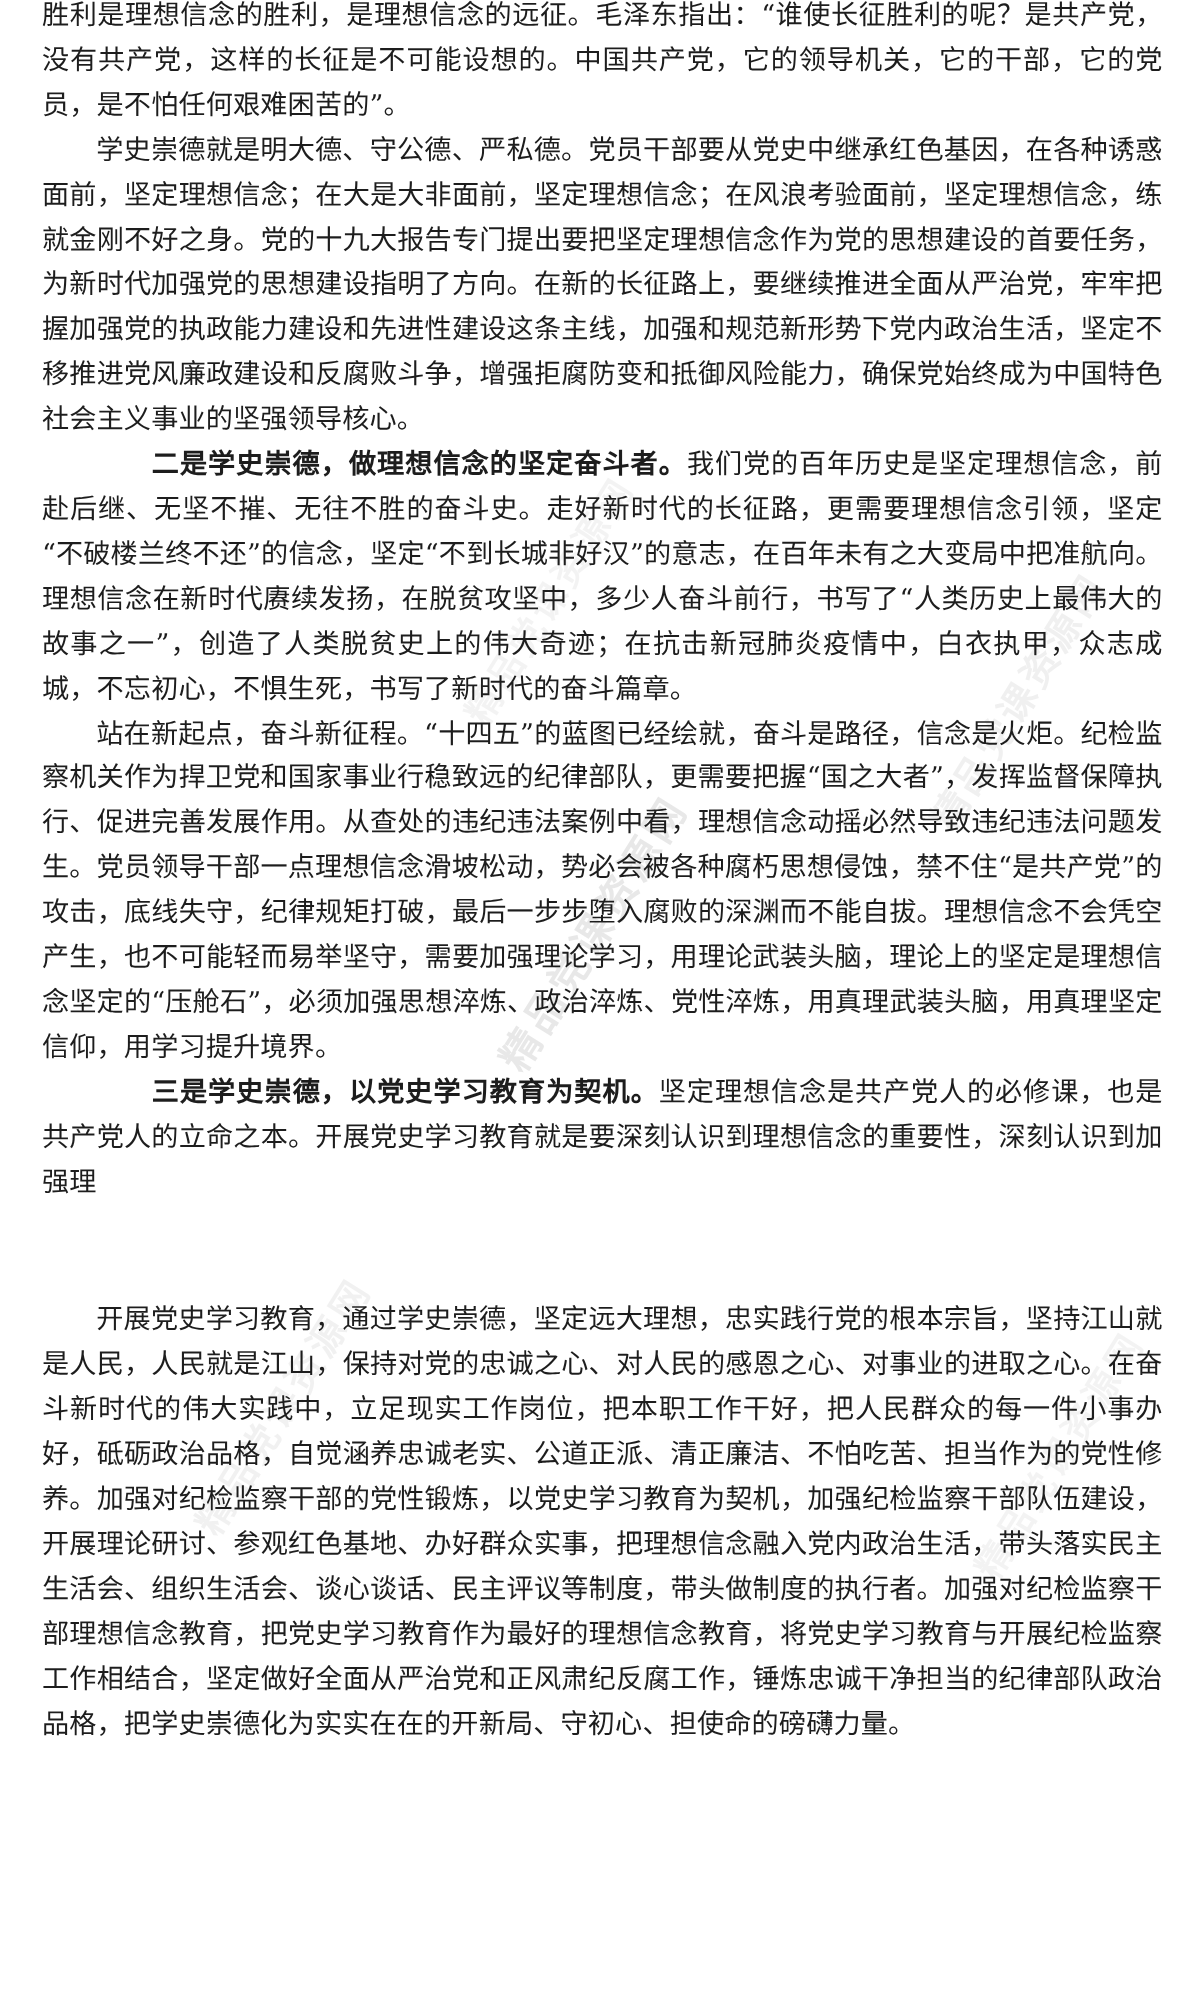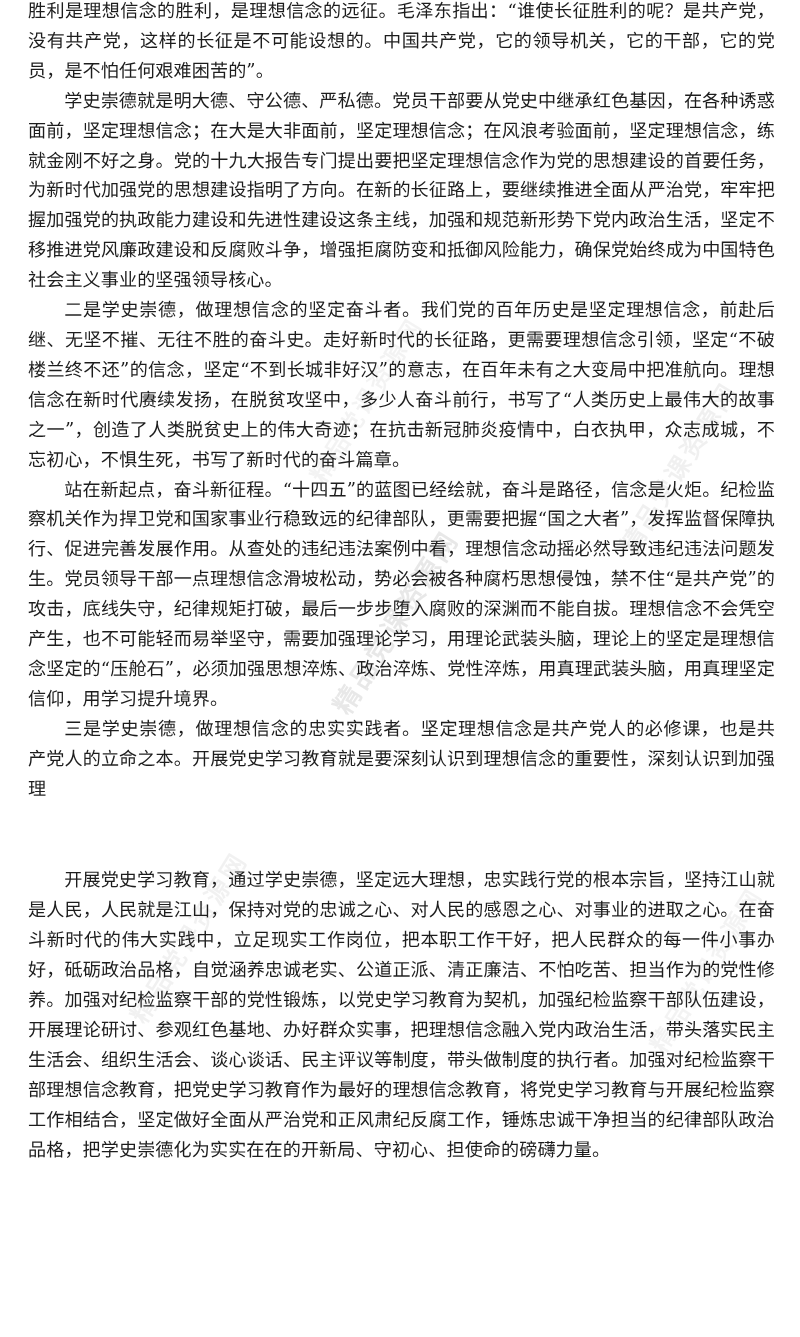--- a/index.html
+++ b/index.html
@@ -55,22 +55,23 @@
     margin: 0;
     font-size: 18.1px;
     line-height: 29.9px;
     text-align: justify;
     text-justify: inter-ideograph;
     letter-spacing: 0.1px;
     text-indent: 0;
   }
   .para.indent { text-indent: 2em; }
   .lead {
-    font-weight: normal;
+    font-weight: bold;
     letter-spacing: 0.2px;
+    margin-left: 37px;
   }
 
   
   .clip-top {
     margin-top: -4px;
   }
 
   
   .page-break-gap {
     height: 62px;
@@ -103,21 +104,21 @@
 
     <p class="para indent">
       <span class="lead">二是学史崇德，做理想信念的坚定奋斗者。</span><span>我们党的百年历史是坚定理想信念，前赴后继、无坚不摧、无往不胜的奋斗史。走好新时代的长征路，更需要理想信念引领，坚定“不破楼兰终不还”的信念，坚定“不到长城非好汉”的意志，在百年未有之大变局中把准航向。理想信念在新时代赓续发扬，在脱贫攻坚中，多少人奋斗前行，书写了“人类历史上最伟大的故事之一”，创造了人类脱贫史上的伟大奇迹；在抗击新冠肺炎疫情中，白衣执甲，众志成城，不忘初心，不惧生死，书写了新时代的奋斗篇章。</span>
     </p>
 
     <p class="para indent">
       <span>站在新起点，奋斗新征程。“十四五”的蓝图已经绘就，奋斗是路径，信念是火炬。纪检监察机关作为捍卫党和国家事业行稳致远的纪律部队，更需要把握“国之大者”，发挥监督保障执行、促进完善发展作用。从查处的违纪违法案例中看，理想信念动摇必然导致违纪违法问题发生。党员领导干部一点理想信念滑坡松动，势必会被各种腐朽思想侵蚀，禁不住“是共产党”的攻击，底线失守，纪律规矩打破，最后一步步堕入腐败的深渊而不能自拔。理想信念不会凭空产生，也不可能轻而易举坚守，需要加强理论学习，用理论武装头脑，理论上的坚定是理想信念坚定的“压舱石”，必须加强思想淬炼、政治淬炼、党性淬炼，用真理武装头脑，用真理坚定信仰，用学习提升境界。</span>
     </p>
 
     <p class="para indent">
-      <span class="lead">三是学史崇德，做理想信念的忠实实践者。</span><span>坚定理想信念是共产党人的必修课，也是共产党人的立命之本。开展党史学习教育就是要深刻认识到理想信念的重要性，深刻认识到加强理</span>
+      <span class="lead">三是学史崇德，以党史学习教育为契机。</span><span>坚定理想信念是共产党人的必修课，也是共产党人的立命之本。开展党史学习教育就是要深刻认识到理想信念的重要性，深刻认识到加强理</span>
     </p>
 
     <div class="page-break-gap"></div>
 
 
     <p class="para indent">
       <span>开展党史学习教育，通过学史崇德，坚定远大理想，忠实践行党的根本宗旨，坚持江山就是人民，人民就是江山，保持对党的忠诚之心、对人民的感恩之心、对事业的进取之心。在奋斗新时代的伟大实践中，立足现实工作岗位，把本职工作干好，把人民群众的每一件小事办好，砥砺政治品格，自觉涵养忠诚老实、公道正派、清正廉洁、不怕吃苦、担当作为的党性修养。加强对纪检监察干部的党性锻炼，以党史学习教育为契机，加强纪检监察干部队伍建设，开展理论研讨、参观红色基地、办好群众实事，把理想信念融入党内政治生活，带头落实民主生活会、组织生活会、谈心谈话、民主评议等制度，带头做制度的执行者。加强对纪检监察干部理想信念教育，把党史学习教育作为最好的理想信念教育，将党史学习教育与开展纪检监察工作相结合，坚定做好全面从严治党和正风肃纪反腐工作，锤炼忠诚干净担当的纪律部队政治品格，把学史崇德化为实实在在的开新局、守初心、担使命的磅礴力量。</span>
     </p>
 
   </div>

